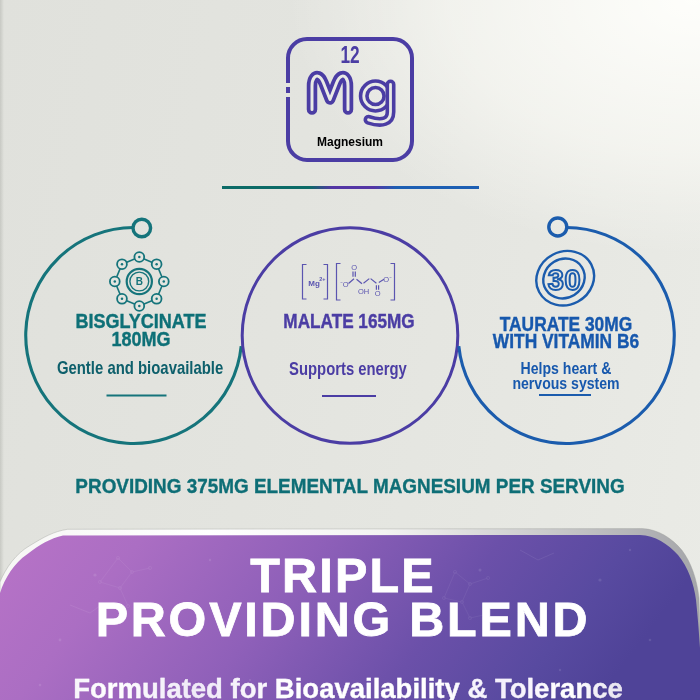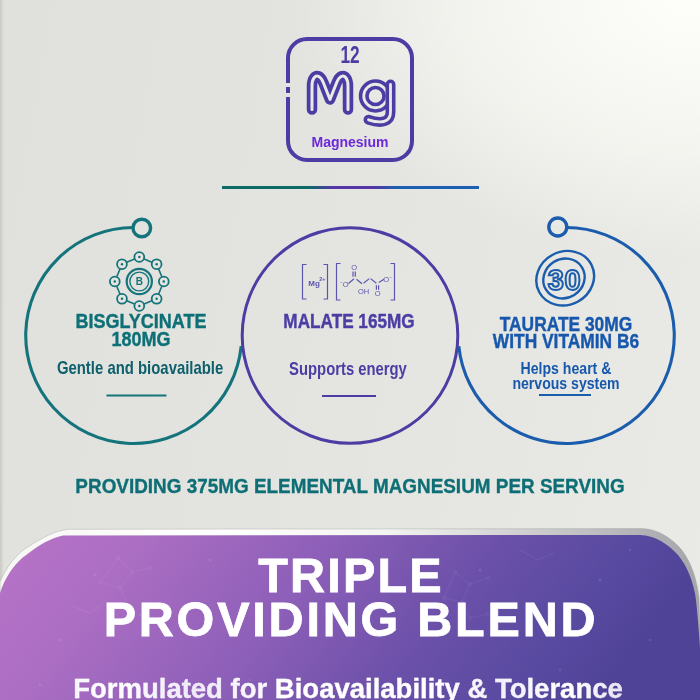--- a/index.html
+++ b/index.html
@@ -8,40 +8,40 @@
     background:
       linear-gradient(90deg, rgba(175,177,171,0.5) 0px, rgba(175,177,171,0) 4px),
       radial-gradient(ellipse 540px 340px at 99% 0%, rgba(255,255,252,0.95) 0%, rgba(255,255,250,0.5) 45%, rgba(255,255,250,0) 75%),
       linear-gradient(100deg, #e0e1dc 0%, #e3e4df 40%, #e6e7e2 70%, #eaebe6 100%);
   }
   .abs{position:absolute;}
   
   #mgbox{left:285.5px;top:37px;width:120px;height:117px;border:4.2px solid #4b3da4;border-radius:21px;text-align:center;}
   #mgbox .gap{position:absolute;left:-6px;width:8px;background:#e3e4df;}
   #num12{text-align:center;font-size:24px;line-height:24px;font-weight:bold;color:#4b3da4;transform:scaleX(0.72);}
-  #magword{text-align:center;font-size:14px;line-height:20px;font-weight:bold;color:#6d28d9;}
+  #magword{text-align:center;font-size:12px;line-height:20px;font-weight:bold;color:#000000;}
   
   #divider{left:222px;top:185.6px;width:257px;height:3.8px;
     background:linear-gradient(90deg,#0c6b67 0%,#0c6b67 34%,#5436a5 43%,#5436a5 59%,#1d5fb3 68%,#1d5fb3 100%);}
   
   .h1t{font-weight:bold;text-align:center;white-space:nowrap;-webkit-text-stroke:0.4px currentColor;}
   .sub{font-weight:bold;text-align:center;white-space:nowrap;}
   #trip{-webkit-text-stroke:0.8px #ffffff;}
   #form{-webkit-text-stroke:0.35px rgba(255,255,255,0.55);}
   #prov{-webkit-text-stroke:0.35px currentColor;}
   #t1{left:44.6px;top:313.2px;width:192px;font-size:20px;color:#0e7077;line-height:17.6px;transform:scaleX(0.90);}
   #s1{left:33.6px;top:358.2px;width:212px;font-size:19px;color:#0d5f6b;line-height:19px;transform:scaleX(0.784);}
   #t2{left:253.4px;top:313.2px;width:192px;font-size:20px;color:#4b3da4;line-height:17.6px;transform:scaleX(0.858);}
   #s2{left:252.3px;top:358.7px;width:192px;font-size:19px;color:#4b3da4;line-height:19px;transform:scaleX(0.78);}
   #t3{left:470px;top:315.7px;width:192px;font-size:20px;color:#1758ad;line-height:17.3px;transform:scaleX(0.868);}
   #s3{left:470px;top:361.2px;width:192px;font-size:16px;color:#1758ad;line-height:15px;transform:scaleX(0.88);}
   
   #prov{left:0;top:475.4px;width:700px;text-align:center;font-size:21px;line-height:21px;font-weight:bold;color:#0e6e76;transform:scaleX(0.90);}
   
-  #trip{left:0;top:553.4px;width:686px;text-align:center;font-size:48.5px;font-weight:bold;color:#ffffff;letter-spacing:2.2px;line-height:44px;padding-left:8px;}
+  #trip{left:0;top:553.4px;width:686px;text-align:center;font-size:48.5px;font-weight:bold;color:#ffffff;letter-spacing:2.2px;line-height:44px;}
   #form{left:0;top:675px;width:696px;text-align:center;font-size:27.5px;line-height:27.5px;font-weight:bold;letter-spacing:0px;
     background:linear-gradient(90deg,#e8e2f2 0%,#ffffff 16%,#efe9f7 28%,#ffffff 42%,#ffffff 62%,#f3eefb 72%,#ffffff 82%,#cdc4de 97%);
     -webkit-background-clip:text;background-clip:text;color:transparent;}
 </style>
 </head>
 <body>
   <svg class="abs" style="left:0;top:0" width="700" height="700" viewBox="0 0 700 700">
 
     <g stroke="#15747b" fill="none" stroke-width="3.1">
       <path d="M 133.5 227.5 A 108 108 0 1 0 241.2 346.2"></path>

